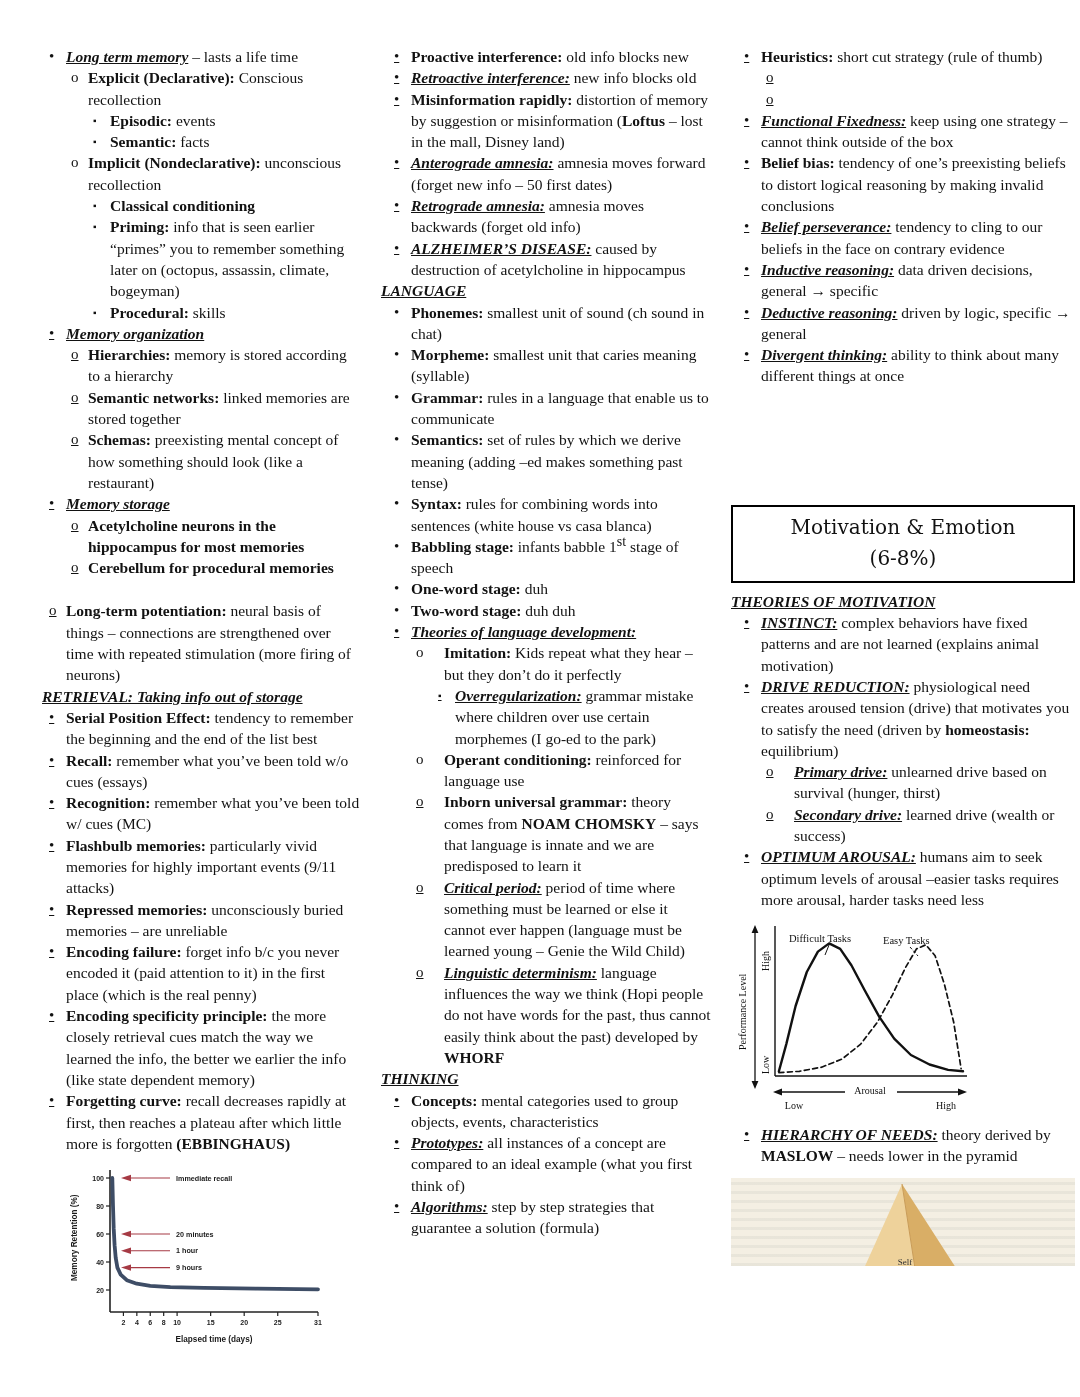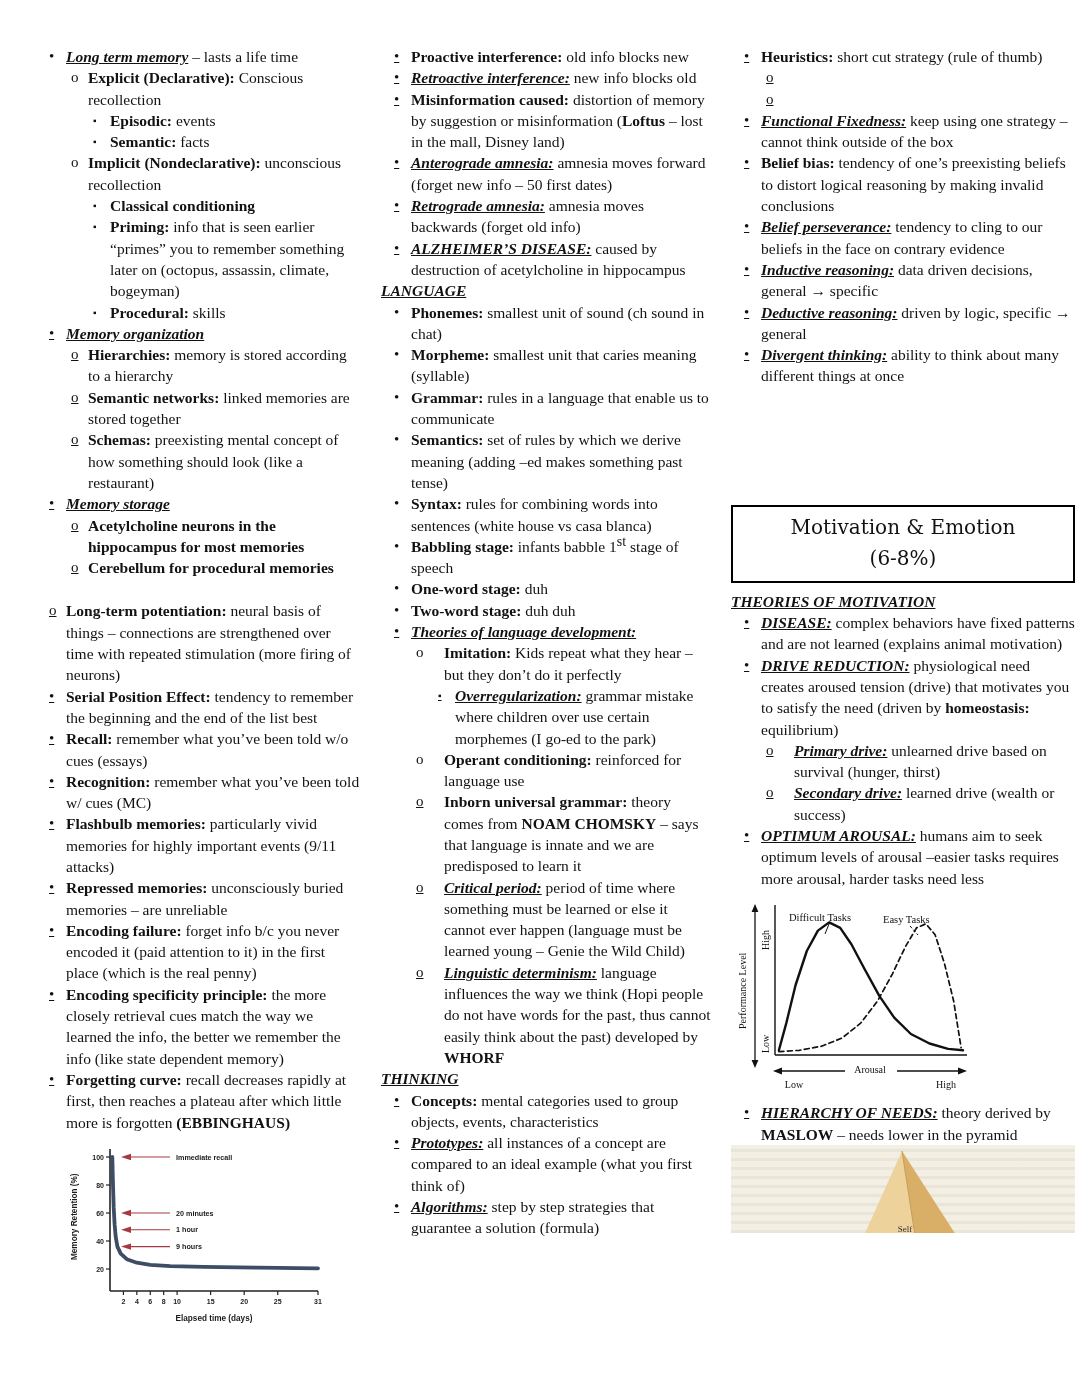--- a/index.html
+++ b/index.html
@@ -36,21 +36,21 @@
   .chart-wrap { position:relative; }
   .fc-wrap { margin:8px 0 0 30px; }
   .ar-wrap { margin:4px 0 2px 6px; }
 
   svg text.fc-tick { font-family:"Liberation Sans", sans-serif; font-size:7px; font-weight:bold; fill:#222; }
   svg text.fc-ann  { font-family:"Liberation Sans", sans-serif; font-size:7.2px; font-weight:bold; fill:#1a1a1a; }
   svg text.fc-axis { font-family:"Liberation Sans", sans-serif; font-size:8.2px; font-weight:bold; fill:#1a1a1a; }
   svg text.ar-label { font-family:"Liberation Serif", serif; font-size:10px; fill:#111; }
   svg text.ar-curve-label { font-family:"Liberation Serif", serif; font-size:10.5px; fill:#111; }
 
-  .pyramid-wrap { width:344px; height:88px; overflow:hidden; position:relative; 
+  .pyramid-wrap { width:344px; height:88px; overflow:hidden; position:relative; margin-top:12px;
                   background:#f4efe3;
                   background-image:repeating-linear-gradient(0deg,
                      rgba(130,140,135,0.10) 0px, rgba(130,140,135,0.10) 3px,
                      rgba(244,239,227,0) 3px, rgba(244,239,227,0) 9px); }
   .pyramid-wrap svg { display:block; }
 </style>
 </head>
 <body>
 
 <div class="page">
@@ -113,20 +113,21 @@
       </div>
       <div class="item lvl2">
         <span class="bullet circle u">o</span>
         <span class="txt"><span class="seg b">Cerebellum for procedural memories</span></span>
       </div>
       <div class="spacer" style="height:22px"></div>
       <div class="item lvl1">
         <span class="bullet circle u">o</span>
         <span class="txt"><span class="seg b">Long-term potentiation:</span><span class="seg"> neural basis of things – connections are strengthened over time with repeated stimulation (more firing of neurons)</span></span>
       </div>
+      <div class="heading left"><span class="seg b u">RETRIEVAL: Taking info out of storage</span></div>
       <div class="item lvl1">
         <span class="bullet disc u">•</span>
         <span class="txt"><span class="seg b">Serial Position Effect:</span><span class="seg"> tendency to remember the beginning and the end of the list best</span></span>
       </div>
       <div class="item lvl1">
         <span class="bullet disc u">•</span>
         <span class="txt"><span class="seg b">Recall:</span><span class="seg"> remember what you’ve been told w/o cues (essays)</span></span>
       </div>
       <div class="item lvl1">
         <span class="bullet disc u">•</span>
@@ -139,21 +140,21 @@
       <div class="item lvl1">
         <span class="bullet disc u">•</span>
         <span class="txt"><span class="seg b">Repressed memories:</span><span class="seg"> unconsciously buried memories – are unreliable</span></span>
       </div>
       <div class="item lvl1">
         <span class="bullet disc u">•</span>
         <span class="txt"><span class="seg b">Encoding failure:</span><span class="seg"> forget info b/c you never encoded it (paid attention to it) in the first place (which is the real penny)</span></span>
       </div>
       <div class="item lvl1">
         <span class="bullet disc u">•</span>
-        <span class="txt"><span class="seg b">Encoding specificity principle:</span><span class="seg"> the more closely retrieval cues match the way we learned the info, the better we remember the info (like state dependent memory)</span></span>
+        <span class="txt"><span class="seg b">Encoding specificity principle:</span><span class="seg"> the more closely retrieval cues match the way we learned the info, the better we earlier the info (like state dependent memory)</span></span>
       </div>
       <div class="item lvl1">
         <span class="bullet disc u">•</span>
         <span class="txt"><span class="seg b">Forgetting curve:</span><span class="seg"> recall decreases rapidly at first, then reaches a plateau after which little more is forgotten </span><span class="seg b">(EBBINGHAUS)</span></span>
       </div>
       <div class="chart-wrap fc-wrap"><svg width="258" height="186" viewBox="0 0 258 186">
           <line x1="44" y1="8" x2="44" y2="150" stroke="#222" stroke-width="1.6"></line>
           <line x1="44" y1="150" x2="252" y2="150" stroke="#222" stroke-width="1.6"></line>
           <line x1="40" y1="128" x2="44" y2="128" stroke="#222" stroke-width="1.2"></line>
           <text x="38" y="130.6" class="fc-tick" text-anchor="end">20</text>
@@ -204,21 +205,21 @@
       <div class="item lvl1">
         <span class="bullet disc u">•</span>
         <span class="txt"><span class="seg b">Proactive interference:</span><span class="seg"> old info blocks new</span></span>
       </div>
       <div class="item lvl1">
         <span class="bullet disc u">•</span>
         <span class="txt"><span class="seg b u">Retroactive interference:</span><span class="seg"> new info blocks old</span></span>
       </div>
       <div class="item lvl1">
         <span class="bullet disc u">•</span>
-        <span class="txt"><span class="seg b">Misinformation caused:</span><span class="seg"> distortion of memory by suggestion or misinformation (</span><span class="seg b">Loftus</span><span class="seg"> – lost in the mall, Disney land)</span></span>
+        <span class="txt"><span class="seg b">Misinformation rapidly:</span><span class="seg"> distortion of memory by suggestion or misinformation (</span><span class="seg b">Loftus</span><span class="seg"> – lost in the mall, Disney land)</span></span>
       </div>
       <div class="item lvl1">
         <span class="bullet disc u">•</span>
         <span class="txt"><span class="seg b u">Anterograde amnesia:</span><span class="seg"> amnesia moves forward (forget new info – 50 first dates)</span></span>
       </div>
       <div class="item lvl1">
         <span class="bullet disc u">•</span>
         <span class="txt"><span class="seg b u">Retrograde amnesia:</span><span class="seg"> amnesia moves backwards (forget old info)</span></span>
       </div>
       <div class="item lvl1">
@@ -336,21 +337,21 @@
         <span class="txt"><span class="seg b u">Divergent thinking:</span><span class="seg"> ability to think about many different things at once</span></span>
       </div>
       <div class="spacer" style="height:116px"></div>
       <div class="title-box">
         <div class="box-line">Motivation &amp; Emotion</div>
         <div class="box-line">(6-8%)</div>
       </div>
       <div class="heading center"><span class="seg b u i">THEORIES OF MOTIVATION</span></div>
       <div class="item lvl1">
         <span class="bullet disc u">•</span>
-        <span class="txt"><span class="seg b u">DISEASE:</span><span class="seg"> complex behaviors have fixed patterns and are not learned (explains animal motivation)</span></span>
+        <span class="txt"><span class="seg b u">INSTINCT:</span><span class="seg"> complex behaviors have fixed patterns and are not learned (explains animal motivation)</span></span>
       </div>
       <div class="item lvl1">
         <span class="bullet disc u">•</span>
         <span class="txt"><span class="seg b u">DRIVE REDUCTION:</span><span class="seg"> physiological need creates aroused tension (drive) that motivates you to satisfy the need (driven by </span><span class="seg b">homeostasis:</span><span class="seg">  equilibrium)</span></span>
       </div>
       <div class="item lvl2 gap">
         <span class="bullet circle u">o</span>
         <span class="txt"><span class="seg b u">Primary drive:</span><span class="seg"> unlearned drive based on survival (hunger, thirst)</span></span>
       </div>
       <div class="item lvl2 gap">

